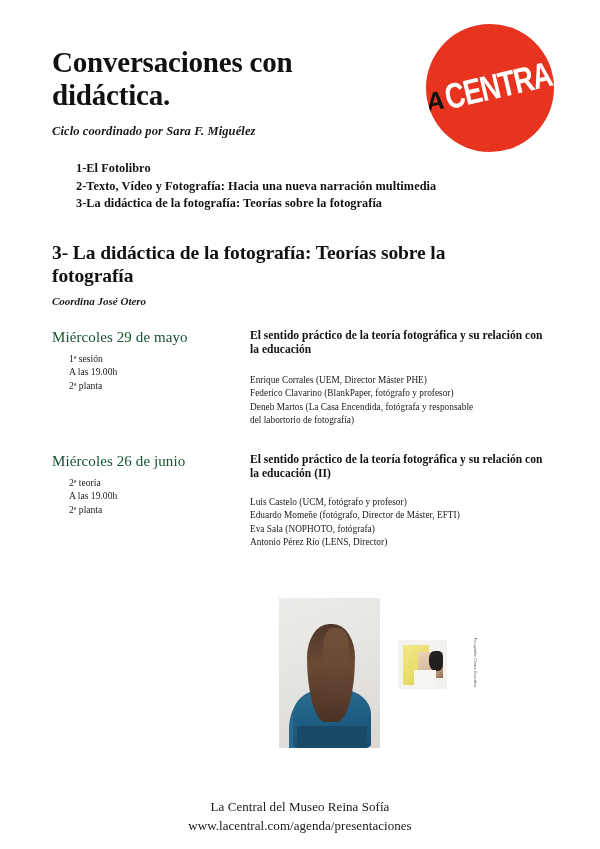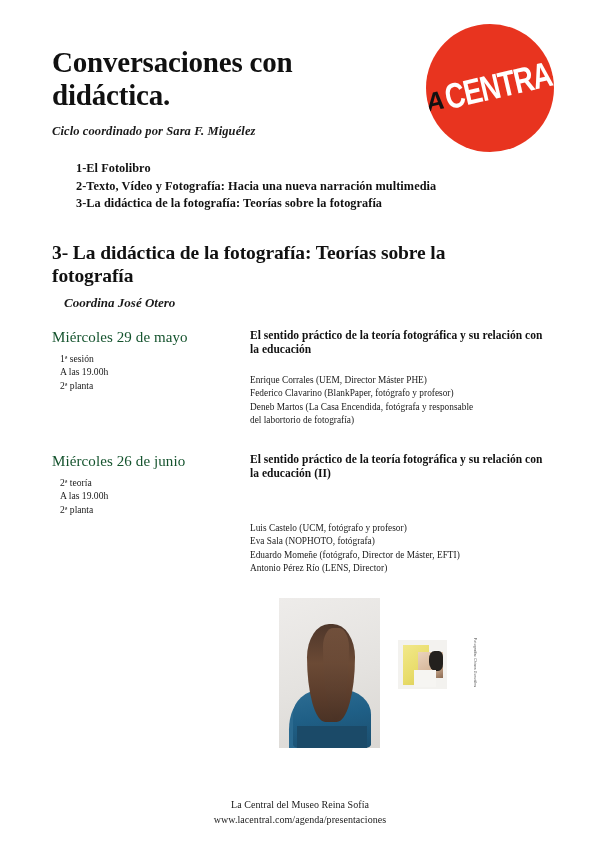--- a/index.html
+++ b/index.html
@@ -110,22 +110,22 @@
   }
   .section-title {
     margin: 0;
     font-size: 19.5px;
     font-weight: bold;
     line-height: 1.16;
     letter-spacing: -0.1px;
     color: #111;
   }
   .section-coord {
-    margin: 8px 0 0 12px;
-    font-size: 13px;
+    margin: 8px 0 0 0;
+    font-size: 11px;
     font-style: italic;
     font-weight: bold;
     color: #1a1a1a;
   }
 
   
   .session {
     position: absolute;
     left: 52px;
     width: 500px;
@@ -144,21 +144,21 @@
   }
   .session-date {
     margin: 0;
     font-size: 15px;
     font-weight: normal;
     color: #14532d;
     letter-spacing: 0.1px;
     line-height: 1.1;
   }
   .session-meta {
-    margin: 6px 0 0 8px;
+    margin: 6px 0 0 17px;
     padding: 0;
     list-style: none;
   }
   .session-meta li {
     font-size: 9.6px;
     line-height: 1.42;
     color: #1a1a1a;
   }
 
   .session-right {
@@ -171,21 +171,21 @@
     font-weight: bold;
     line-height: 1.22;
     color: #111;
     letter-spacing: 0.02px;
   }
   .speakers {
     margin: 18px 0 0 0;
     padding: 0;
     list-style: none;
   }
-  .session-2 .speakers { margin-top: 42px; }
+  .session-2 .speakers { margin-top: 16px; }
   .speakers li {
     font-size: 9.3px;
     line-height: 1.44;
     color: #1a1a1a;
     letter-spacing: 0.02px;
   }
 
   
   .photo-area {
     position: absolute;
@@ -313,21 +313,21 @@
 
   
   .footer {
     position: absolute;
     left: 0;
     right: 0;
     top: 798px;
     text-align: center;
   }
   .footer-line {
-    font-size: 10px;
+    font-size: 13px;
     line-height: 1.45;
     color: #1a1a1a;
     letter-spacing: 0.05px;
   }
 </style>
 </head>
 <body>
 
 <div class="page">
 
@@ -382,22 +382,22 @@
         <ul class="session-meta">
           <li>2ª teoría</li>
           <li>A las 19.00h</li>
           <li>2ª planta</li>
         </ul>
       </div>
       <div class="session-right">
         <p class="talk-title">El sentido práctico de la teoría fotográfica y su relación con la educación (II)</p>
         <ul class="speakers">
           <li>Luis Castelo (UCM, fotógrafo y profesor)</li>
+          <li>Eduardo Momeñe (fotógrafo, Director de Máster, EFTI)</li>
           <li>Eva Sala (NOPHOTO, fotógrafa)</li>
-          <li>Eduardo Momeñe (fotógrafo, Director de Máster, EFTI)</li>
           <li>Antonio Pérez Río (LENS, Director)</li>
         </ul>
       </div>
     </div>
   </div>
 
   <div class="photo-area">
     <div class="photo-main">
       <div class="pm-bg"></div>
       <div class="pm-shoulderL"></div>

